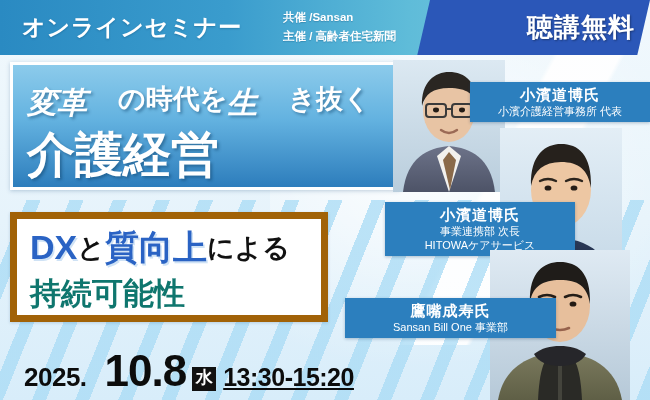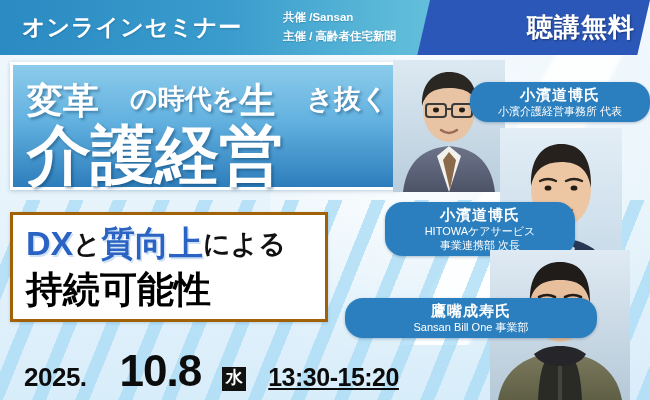--- a/index.html
+++ b/index.html
@@ -34,58 +34,58 @@
     font-size:26px;font-weight:bold;letter-spacing:1px;
     text-shadow:1px 1px 2px rgba(0,0,0,.35);}
 
   
   .title-panel{position:absolute;left:10px;top:62px;width:390px;height:128px;
     background:linear-gradient(180deg,#8ccbeb 0%,#63b2e0 45%,#2d7dbc 100%);
     border:3px solid #ffffff;box-sizing:border-box;
     box-shadow:0 1px 4px rgba(20,70,120,.25);}
   .title-line1{position:absolute;left:14px;top:6px;white-space:nowrap;
     color:#fff;font-weight:bold;text-shadow:2px 2px 3px rgba(10,60,100,.45);}
-  .title-line1 .big{font-size:36px;line-height:56px;vertical-align:-2px;}
+  .title-line1 .big{font-size:30px;line-height:56px;vertical-align:-2px;font-style:italic;}
   .title-line1 .mid{font-size:27px;line-height:56px;vertical-align:3px;margin-left:31px;}
   .title-line2{position:absolute;left:14px;top:58px;white-space:nowrap;
-    color:#fff;font-weight:bold;font-size:64px;line-height:64px;
+    color:#fff;font-weight:bold;font-size:48px;line-height:64px;
     text-shadow:2px 2px 3px rgba(10,60,100,.45);}
 
   
   .sub-panel{position:absolute;left:10px;top:212px;width:318px;height:110px;
-    background:#ffffff;border:3px solid #a16207;box-sizing:border-box;
+    background:#ffffff;border:7px solid #a16207;box-sizing:border-box;
     box-shadow:0 1px 3px rgba(20,70,120,.2);}
   .sub-line1{position:absolute;left:13px;top:4px;white-space:nowrap;font-weight:bold;}
   .sub-line1 .accent{color:#2a63c4;font-size:34px;line-height:48px;
     text-shadow:1.5px 1.5px 0 #cfe2f5;}
   .sub-line1 .plain{color:#111;font-size:27px;line-height:48px;vertical-align:2px;}
   .sub-line2{position:absolute;left:13px;top:52px;white-space:nowrap;
-    color:#000000;font-weight:bold;font-size:37px;line-height:46px;}
+    color:#0f766e;font-weight:bold;font-size:31px;line-height:46px;}
   .spk-photo{position:absolute;overflow:hidden;}
   .spk-photo svg{display:block;}
   .spk-bar{position:absolute;background:#2c7fbe;color:#fff;text-align:center;
     box-sizing:border-box;padding:3px 10px 4px;
-    box-shadow:0 1px 3px rgba(20,60,100,.3);border-radius:18px;}
+    box-shadow:0 1px 3px rgba(20,60,100,.3);}
   .spk-name{font-size:15px;font-weight:bold;letter-spacing:1px;line-height:19px;white-space:nowrap;}
   .spk-affil{font-size:11px;font-weight:normal;line-height:14px;white-space:nowrap;}
 
   
   #spk1-photo{left:393px;top:60px;width:112px;height:132px;}
   #spk1-bar{left:470px;top:82px;width:180px;}
   
   #spk2-photo{left:500px;top:128px;width:122px;height:160px;}
   #spk2-bar{left:385px;top:202px;width:190px;}
   
   #spk3-photo{left:490px;top:250px;width:140px;height:150px;}
-  #spk3-bar{left:345px;top:298px;width:252px;}
+  #spk3-bar{left:345px;top:298px;width:211px;}
 
   
   .footer{position:absolute;left:0;bottom:0;width:650px;height:58px;}
   .date-wrap{position:absolute;left:24px;bottom:6px;display:flex;align-items:baseline;
-    color:#0c0c0c;font-weight:bold;white-space:nowrap;gap:15px;}
+    color:#0c0c0c;font-weight:bold;white-space:nowrap;}
   .d-year{font-size:26px;line-height:30px;letter-spacing:-.5px;}
   .d-day{font-size:44px;line-height:30px;letter-spacing:-1px;margin-left:18px;}
   .d-dow{display:inline-block;background:#111;color:#fff;font-size:17px;
     line-height:22px;width:24px;height:24px;text-align:center;margin:0 7px 0 6px;
     position:relative;top:-3px;font-weight:bold;}
   .d-time{font-size:25px;line-height:30px;letter-spacing:-.5px;text-decoration:underline;}
 </style>
 </head>
 <body>
 
@@ -173,22 +173,22 @@
       <path d="M31 58 C30 26 46 16 61 16 C78 16 92 26 91 60 C88 42 79 34 61 34 C44 34 34 42 31 58 Z" fill="#26211c"></path>
       <ellipse cx="48" cy="60" rx="3.4" ry="2.6" fill="#241c16"></ellipse>
       <ellipse cx="74" cy="60" rx="3.4" ry="2.6" fill="#241c16"></ellipse>
       <path d="M40 53 Q48 49 56 53" stroke="#2b241d" stroke-width="2.4" fill="none" stroke-linecap="round"></path>
       <path d="M66 53 Q74 49 82 53" stroke="#2b241d" stroke-width="2.4" fill="none" stroke-linecap="round"></path>
       <path d="M50 82 Q61 90 72 82" stroke="#a06a52" stroke-width="2.6" fill="none" stroke-linecap="round"></path>
     </svg>
   </div>
   <div class="spk-bar" id="spk2-bar">
     <div class="spk-name">小濱道博氏</div>
+    <div class="spk-affil">事業連携部 次長</div>
     <div class="spk-affil">HITOWAケアサービス</div>
-    <div class="spk-affil">事業連携部 次長</div>
   </div>
 
   <div class="spk-photo" id="spk3-photo">
     <svg width="140" height="150" viewBox="0 0 140 150">
       <defs>
         <linearGradient id="s3bg" x1="0" y1="0" x2="0" y2="1">
           <stop offset="0%" stop-color="#dfeaf3"></stop>
             <stop offset="100%" stop-color="#b6c9d8"></stop>
         </linearGradient>
         <linearGradient id="s3vest" x1="0" y1="0" x2="0" y2="1">

